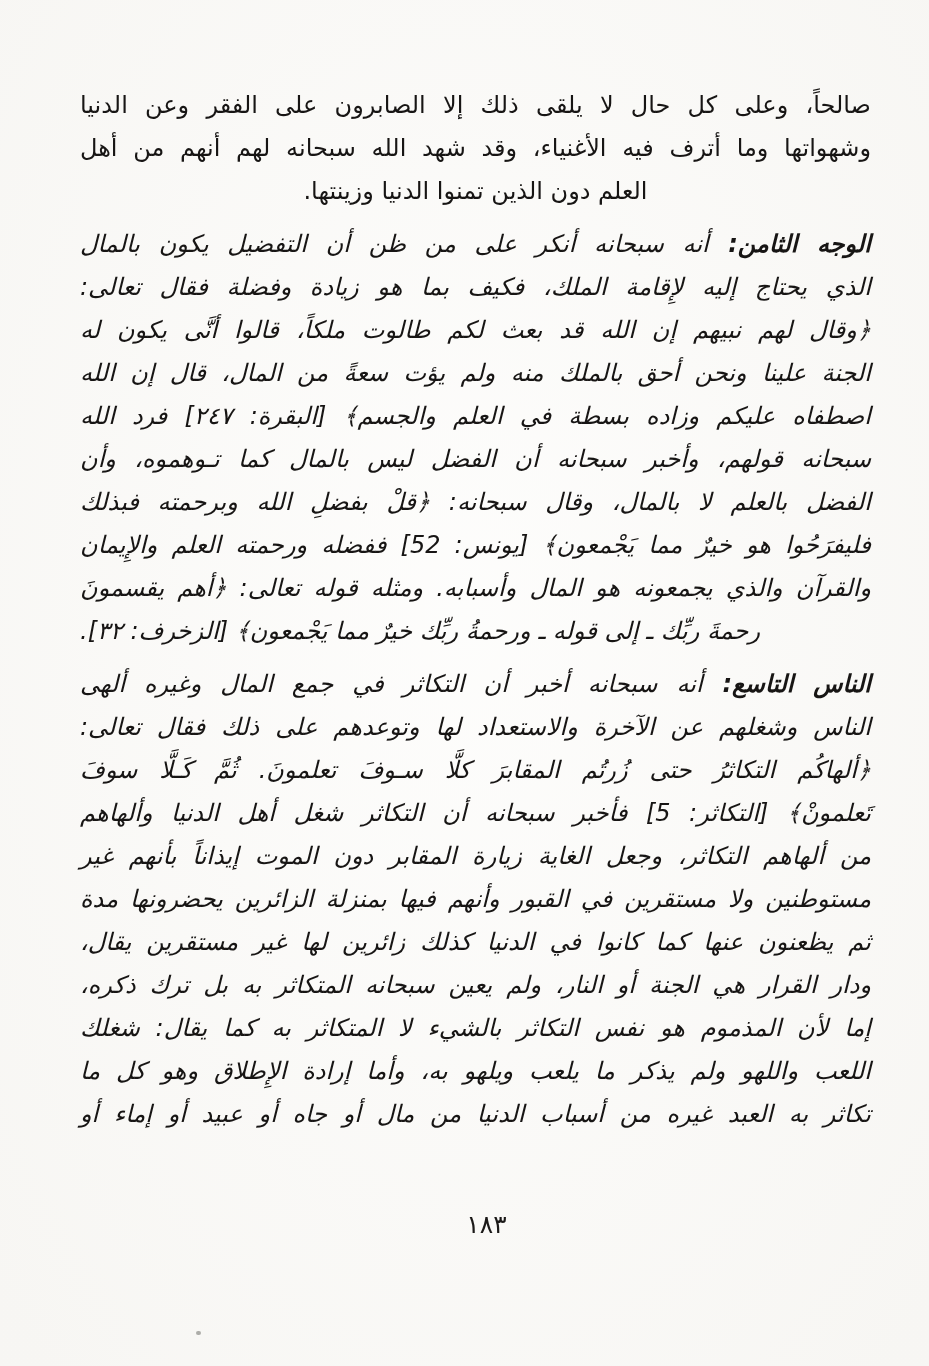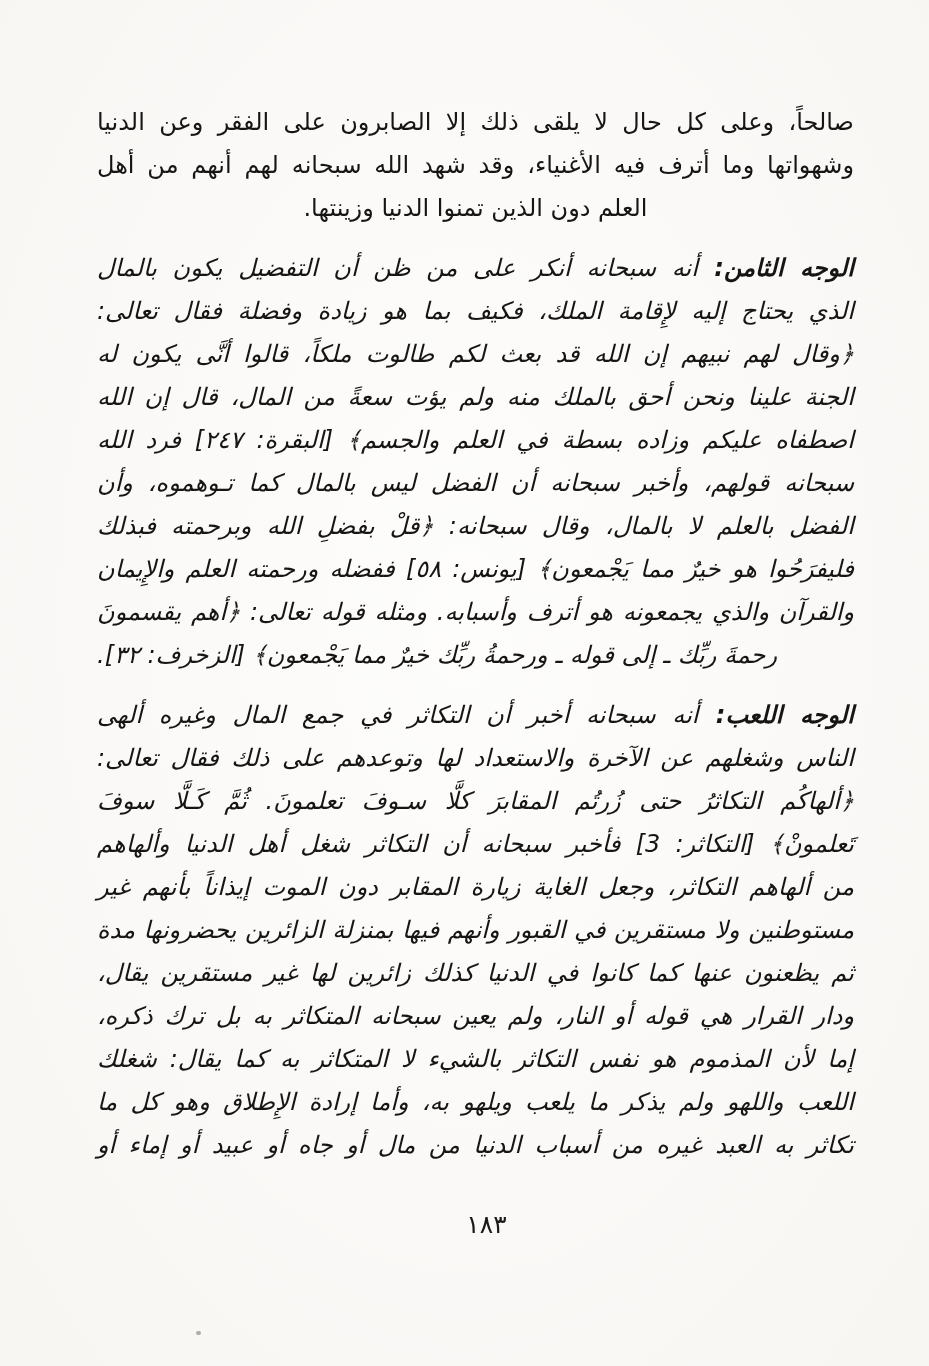--- a/index.html
+++ b/index.html
@@ -16,21 +16,21 @@
       radial-gradient(ellipse at 50% 45%, rgba(255,255,255,0.6), rgba(0,0,0,0.015) 95%),
       #fbfaf7;
   }
   .text-block{
     position:absolute;
     top:84px;right:58px;left:80px;
     direction:rtl;
     font-size:24px;
     line-height:43px;
   }
-  .paragraph{margin:17px;}
+  .paragraph{margin:0;}
   .paragraph + .paragraph{margin-top:10px;font-style:italic;}
   .line{
     height:43px;
     white-space:normal;
     overflow:visible;
   }
   .line.justify{text-align:justify;text-align-last:justify;}
   .line.center{text-align-last:center;}
   .line.left{text-align:center;text-align-last:left;}
   .lead{font-weight:bold;}
@@ -63,33 +63,33 @@
         <div class="line center">العلم دون الذين تمنوا الدنيا وزينتها.</div>
       </div>
       <div class="paragraph">
         <div class="line justify"><b class="lead">الوجه الثامن: </b>أنه سبحانه أنكر على من ظن أن التفضيل يكون بالمال</div>
         <div class="line justify">الذي يحتاج إليه لإِقامة الملك، فكيف بما هو زيادة وفضلة فقال تعالى:</div>
         <div class="line justify">﴿وقال لهم نبيهم إن الله قد بعث لكم طالوت ملكاً، قالوا أنَّى يكون له</div>
         <div class="line justify">الجنة علينا ونحن أحق بالملك منه ولم يؤت سعةً من المال، قال إن الله</div>
         <div class="line justify">اصطفاه عليكم وزاده بسطة في العلم والجسم﴾ [البقرة: ٢٤٧] فرد الله</div>
         <div class="line justify">سبحانه قولهم، وأخبر سبحانه أن الفضل ليس بالمال كما تـوهموه، وأن</div>
         <div class="line justify">الفضل بالعلم لا بالمال، وقال سبحانه: ﴿قلْ بفضلِ الله وبرحمته فبذلك</div>
-        <div class="line justify">فليفرَحُوا هو خيرٌ مما يَجْمعون﴾ [يونس: ٥٨] ففضله ورحمته العلم والإِيمان</div>
-        <div class="line justify">والقرآن والذي يجمعونه هو أترف وأسبابه. ومثله قوله تعالى: ﴿أهم يقسمونَ</div>
+        <div class="line justify">فليفرَحُوا هو خيرٌ مما يَجْمعون﴾ [يونس: 52] ففضله ورحمته العلم والإِيمان</div>
+        <div class="line justify">والقرآن والذي يجمعونه هو المال وأسبابه. ومثله قوله تعالى: ﴿أهم يقسمونَ</div>
         <div class="line left">رحمةَ ربِّك ـ إلى قوله ـ ورحمةُ ربِّك خيرٌ مما يَجْمعون﴾ [الزخرف: ٣٢].</div>
       </div>
       <div class="paragraph">
-        <div class="line justify"><b class="lead">الوجه اللعب: </b>أنه سبحانه أخبر أن التكاثر في جمع المال وغيره ألهى</div>
+        <div class="line justify"><b class="lead">الناس التاسع: </b>أنه سبحانه أخبر أن التكاثر في جمع المال وغيره ألهى</div>
         <div class="line justify">الناس وشغلهم عن الآخرة والاستعداد لها وتوعدهم على ذلك فقال تعالى:</div>
         <div class="line justify">﴿ألهاكُم التكاثرُ حتى زُرتُم المقابرَ كلَّا سـوفَ تعلمونَ. ثُمَّ كَـلَّا سوفَ</div>
-        <div class="line justify">تَعلمونْ﴾ [التكاثر: 3] فأخبر سبحانه أن التكاثر شغل أهل الدنيا وألهاهم</div>
+        <div class="line justify">تَعلمونْ﴾ [التكاثر: 5] فأخبر سبحانه أن التكاثر شغل أهل الدنيا وألهاهم</div>
         <div class="line justify">من ألهاهم التكاثر، وجعل الغاية زيارة المقابر دون الموت إيذاناً بأنهم غير</div>
         <div class="line justify">مستوطنين ولا مستقرين في القبور وأنهم فيها بمنزلة الزائرين يحضرونها مدة</div>
         <div class="line justify">ثم يظعنون عنها كما كانوا في الدنيا كذلك زائرين لها غير مستقرين يقال،</div>
-        <div class="line justify">ودار القرار هي قوله أو النار، ولم يعين سبحانه المتكاثر به بل ترك ذكره،</div>
+        <div class="line justify">ودار القرار هي الجنة أو النار، ولم يعين سبحانه المتكاثر به بل ترك ذكره،</div>
         <div class="line justify">إما لأن المذموم هو نفس التكاثر بالشيء لا المتكاثر به كما يقال: شغلك</div>
         <div class="line justify">اللعب واللهو ولم يذكر ما يلعب ويلهو به، وأما إرادة الإِطلاق وهو كل ما</div>
         <div class="line justify">تكاثر به العبد غيره من أسباب الدنيا من مال أو جاه أو عبيد أو إماء أو</div>
       </div>
     </div>
   <div class="page-number">١٨٣</div>
   <div class="scan-speck"></div>
 </div>
 
 </body></html>

